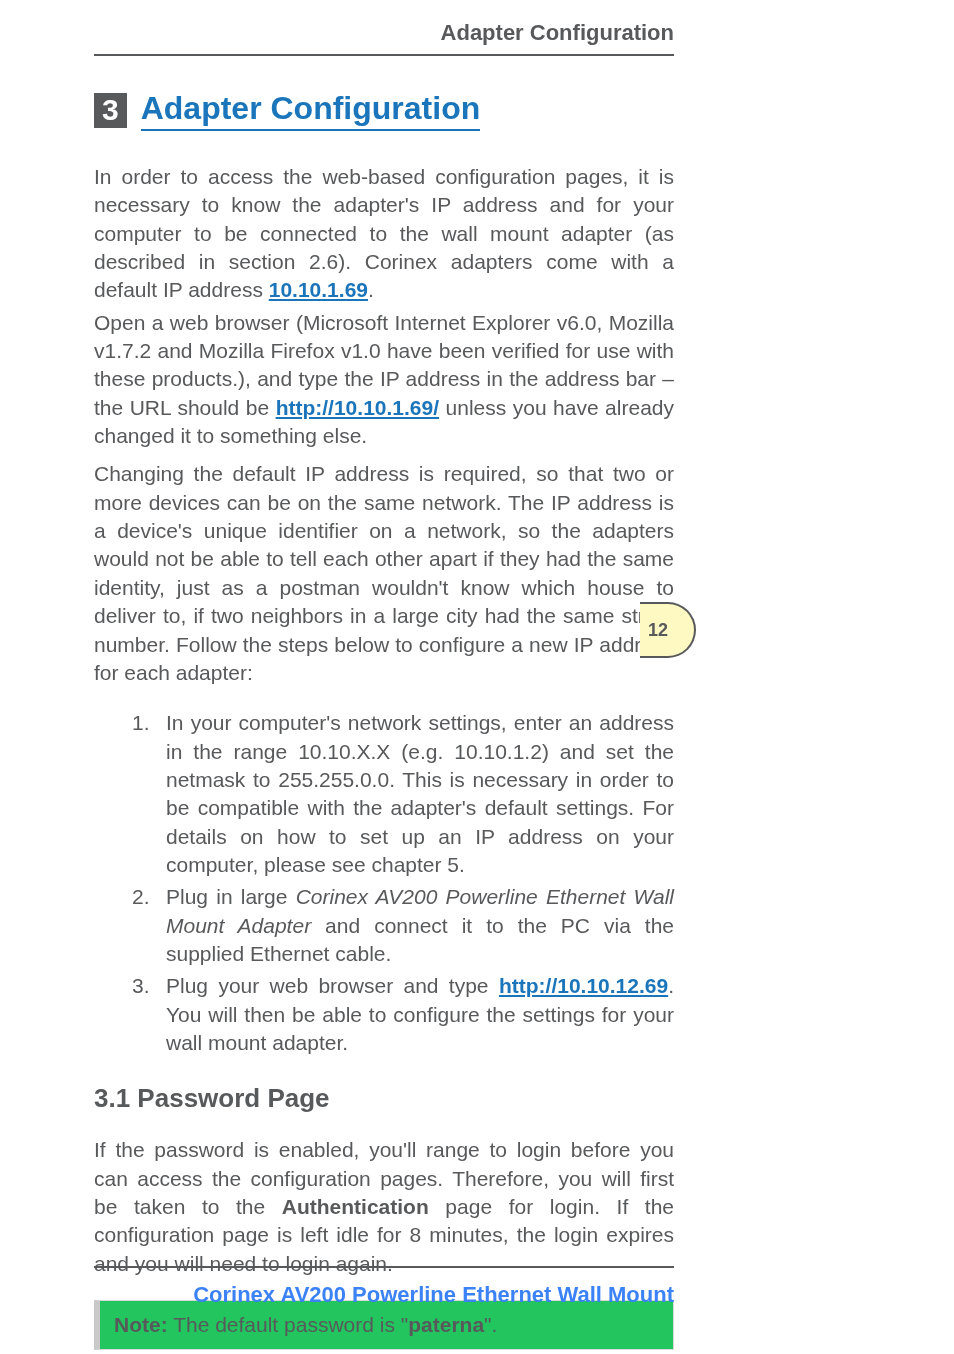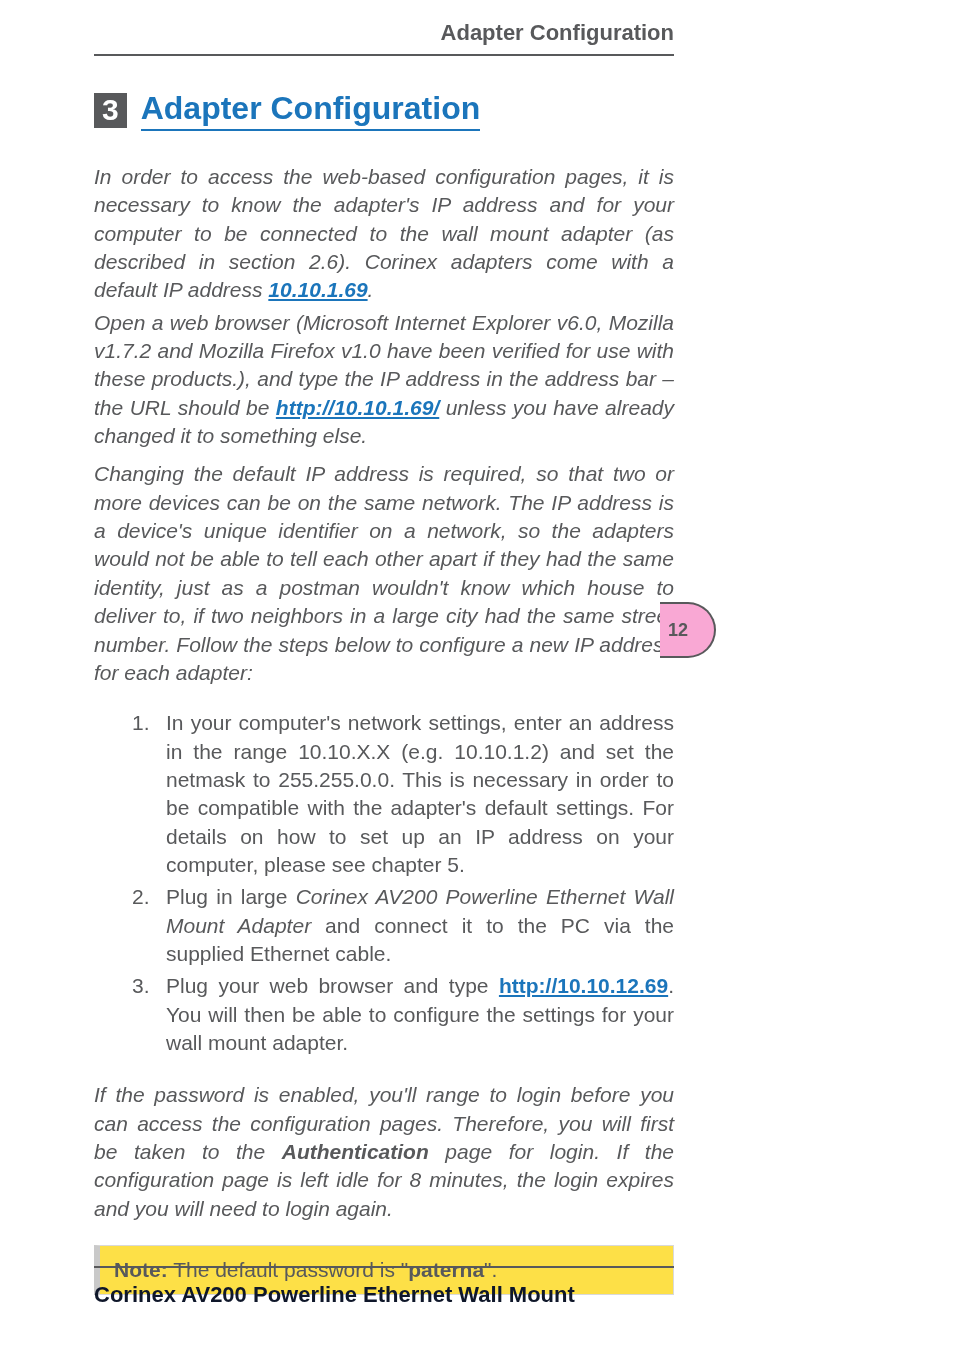--- a/index.html
+++ b/index.html
@@ -3,33 +3,33 @@
 <meta charset="utf-8">
 <style>
   * { margin: 0; padding: 0; box-sizing: border-box; }
   html, body { width: 954px; height: 1354px; background: #ffffff; font-family: "Gill Sans", "Gill Sans MT", "Segoe UI", Arial, sans-serif; color: #58595b; }
   .page { position: relative; width: 784px; height: 1354px; padding: 20px 110px 0 94px; }
   .running-head { text-align: right; font-weight: 700; font-size: 22px; color: #58595b; padding-bottom: 8px; border-bottom: 2px solid #58595b; margin-bottom: 34px; }
   .chapter-title { display: flex; align-items: center; gap: 14px; margin-bottom: 32px; }
   .chapter-num { background: #58595b; color: #fff; font-weight: 700; font-size: 30px; padding: 0 8px 2px 8px; line-height: 1.1; }
   .chapter-text { color: #1b75bb; font-weight: 700; font-size: 32px; border-bottom: 2px solid #1b75bb; padding-bottom: 2px; }
   .body { font-size: 21px; line-height: 1.35; color: #58595b; }
-  .body p { margin-bottom: 4px; text-align: justify; font-style: italic; }
+  .body p { margin-bottom: 4px; text-align: justify; }
   .body p.gap-after { margin-bottom: 10px; }
   .link { color: #1b75bb; font-weight: 700; text-decoration: underline; }
   .ol { list-style: none; margin: 22px 0 24px 38px; }
   .ol li { display: flex; gap: 10px; text-align: justify; margin-bottom: 4px; }
   .ol li .num { flex: 0 0 24px; }
   .ol li .txt { flex: 1; }
   .italic { font-style: italic; }
   .section-head { font-weight: 700; font-size: 26px; color: #58595b; margin: 14px 0 20px 0; }
-  .note-box { border: 1px solid #d9d9d9; border-left: 6px solid #c9c9c9; background: #fde047; padding: 10px 14px; font-size: 21px; color: #58595b; margin-top: 22px; }
-  .page-tab { position: absolute; right: 68px; top: 602px; width: 56px; height: 56px; border: 2px solid #58595b; border-left: none; border-radius: 0 56px 56px 0; display: flex; align-items: center; padding-left: 8px; font-weight: 700; font-size: 18px; color: #58595b; background: #f9a8d4; clip-path: inset(0 0 0 0); }
+  .note-box { border: 1px solid #d9d9d9; border-left: 6px solid #c9c9c9; background: #22c55e; padding: 10px 14px; font-size: 21px; color: #58595b; margin-top: 22px; }
+  .page-tab { position: absolute; right: 88px; top: 602px; width: 56px; height: 56px; border: 2px solid #58595b; border-left: none; border-radius: 0 56px 56px 0; display: flex; align-items: center; padding-left: 8px; font-weight: 700; font-size: 18px; color: #58595b; background: #fef9c3; clip-path: inset(0 0 0 0); }
   .foot-rule { position: absolute; left: 94px; right: 110px; bottom: 86px; border-top: 2px solid #58595b; }
-  .footer { position: absolute; left: 94px; right: 110px; bottom: 46px; text-align: left; font-weight: 700; font-size: 22px; color: #0f172a; }
+  .footer { position: absolute; left: 94px; right: 110px; bottom: 46px; text-align: right; font-weight: 700; font-size: 22px; color: #3b82f6; }
   b { font-weight: 700; }
 </style>
 </head>
 <body>
 
 <div class="page">
 
   <div class="running-head">Adapter Configuration</div>
 
   <div class="chapter-title">
@@ -61,20 +61,21 @@
         </span>
       </li>
       <li>
         <span class="num">3.</span>
         <span class="txt">
           <span>Plug your web browser and type </span><a class="link">http://10.10.12.69</a><span>. You will then be able to configure the settings for your wall mount adapter.</span>
         </span>
       </li>
     </ol>
 
+    <div class="section-head">3.1 Password Page</div>
 
     <p>
       <span>If the  password is enabled, you'll range to login before you can access the configuration pages. Therefore, you will first be taken to the </span><b>Authentication</b><span> page for login. If the configuration page is left idle for 8 minutes, the login expires and you will need to login again.</span>
     </p>
 
     <div class="note-box">
       <b>Note:</b><span> The default password is "</span><b>paterna</b><span>".</span>
     </div>
 
   </div>

